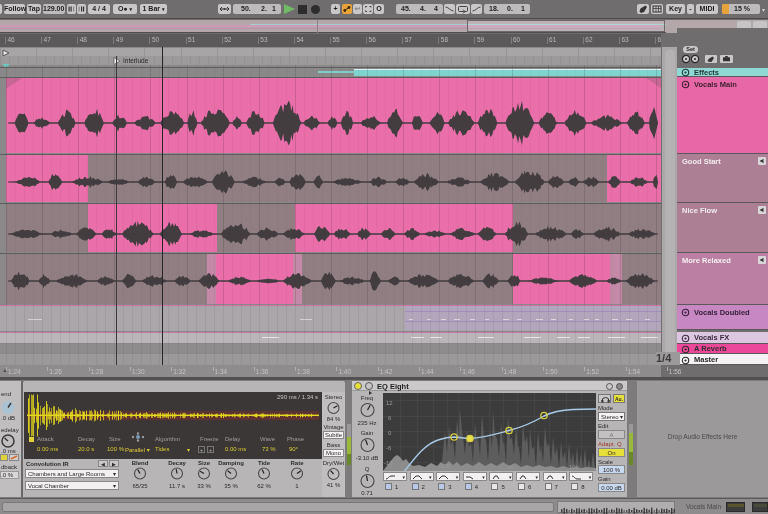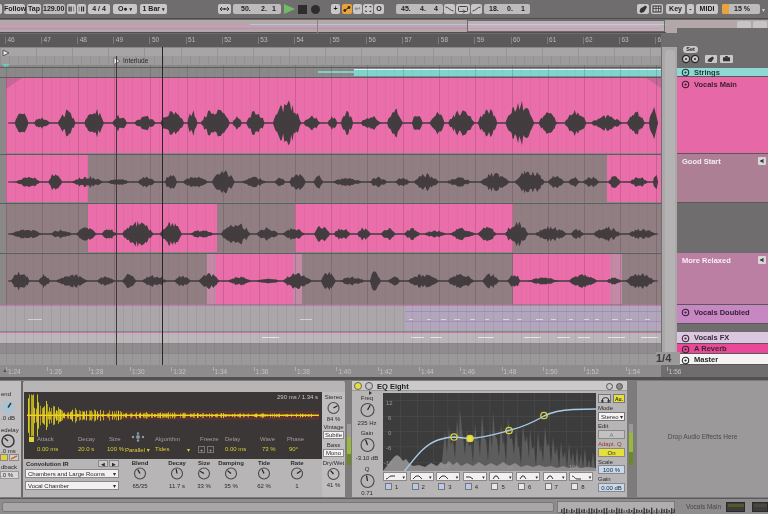--- a/index.html
+++ b/index.html
@@ -305,46 +305,54 @@
       <svg width="13" height="8" style="display:block;">
         <rect x="3" y="2.2" width="7" height="4" rx="0.5" fill="#333"></rect>
         <rect x="5.2" y="1" width="2.6" height="1.5" fill="#333"></rect>
       </svg>
     </div>
     <div class="abs" style="left:0;top:40px;width:91px;height:8.5px;background:#8fd8d3;border-bottom:1px solid #5a5858;">
       <svg class="abs" style="left:4px;top:0.25px;" width="9" height="9">
         <circle cx="4.5" cy="4.5" r="3.2" fill="none" stroke="#203a38" stroke-width="1.1"></circle>
         <circle cx="4.5" cy="4.5" r="1.1" fill="#203a38"></circle>
       </svg>
-      <div class="abs hdrname" style="left:17px;top:-0.25px;color:#203a38;">Strings</div>
+      <div class="abs hdrname" style="left:17px;top:-0.25px;color:#203a38;">Effects</div>
     </div>
     <div class="abs" style="left:0;top:49px;width:91px;height:76.5px;background:#e668a6;border-bottom:1px solid #5a5858;">
       <svg class="abs" style="left:4px;top:3px;" width="9" height="9">
         <circle cx="4.5" cy="4.5" r="3.2" fill="none" stroke="#3c1e30" stroke-width="1.1"></circle>
         <circle cx="4.5" cy="4.5" r="1.1" fill="#3c1e30"></circle>
       </svg>
       <div class="abs hdrname" style="left:17px;top:2.5px;color:#3c1e30;">Vocals Main</div>
     </div>
     <div class="abs" style="left:0;top:126px;width:91px;height:48.5px;background:#ad7f95;border-bottom:1px solid #5a5858;padding-left:15px;">
       <div class="abs hdrname" style="left:5px;top:2.5px;color:#f2ecef;">Good Start</div>
       <div class="abs" style="right:2.5px;top:2.5px;width:8px;height:8px;background:#d8d6d6;border-radius:1px;overflow:hidden;">
         <svg width="8" height="8" style="display:block;">
           <path d="M5.5 1.8v4.4L3.6 4.9H2.4V3.1h1.2z" fill="#3a3a3a"></path>
         </svg>
       </div>
     </div>
+    <div class="abs" style="left:0;top:175px;width:91px;height:49.5px;background:#ad7f95;border-bottom:1px solid #5a5858;">
+      <div class="abs hdrname" style="left:5px;top:2.5px;color:#f2ecef;">Nice Flow</div>
+      <div class="abs" style="right:2.5px;top:2.5px;width:8px;height:8px;background:#d8d6d6;border-radius:1px;overflow:hidden;">
+        <svg width="8" height="8" style="display:block;">
+          <path d="M5.5 1.8v4.4L3.6 4.9H2.4V3.1h1.2z" fill="#3a3a3a"></path>
+        </svg>
+      </div>
+    </div>
     <div class="abs" style="left:0;top:225px;width:91px;height:51.5px;background:#bc7fa4;border-bottom:1px solid #5a5858;">
       <div class="abs hdrname" style="left:5px;top:2.5px;color:#f6f0f3;">More Relaxed</div>
       <div class="abs" style="right:2.5px;top:2.5px;width:8px;height:8px;background:#d8d6d6;border-radius:1px;overflow:hidden;">
         <svg width="8" height="8" style="display:block;">
           <path d="M5.5 1.8v4.4L3.6 4.9H2.4V3.1h1.2z" fill="#3a3a3a"></path>
         </svg>
       </div>
     </div>
-    <div class="abs" style="left:0;top:277px;width:91px;height:19px;background:#c687c3;border-bottom:1px solid #5a5858;">
+    <div class="abs" style="left:0;top:277px;width:91px;height:25px;background:#c687c3;border-bottom:1px solid #5a5858;">
       <svg class="abs" style="left:4px;top:3px;" width="9" height="9">
         <circle cx="4.5" cy="4.5" r="3.2" fill="none" stroke="#35203a" stroke-width="1.1"></circle>
         <circle cx="4.5" cy="4.5" r="1.1" fill="#35203a"></circle>
       </svg>
       <div class="abs hdrname" style="left:17px;top:2.5px;color:#35203a;">Vocals Doubled</div>
     </div>
     <div class="abs" style="left:0;top:304px;width:91px;height:11.5px;background:#ddc7e0;border-bottom:1px solid #5a5858;">
       <svg class="abs" style="left:4px;top:1.75px;" width="9" height="9">
         <circle cx="4.5" cy="4.5" r="3.2" fill="none" stroke="#3a2a40" stroke-width="1.1"></circle>
         <circle cx="4.5" cy="4.5" r="1.1" fill="#3a2a40"></circle>

